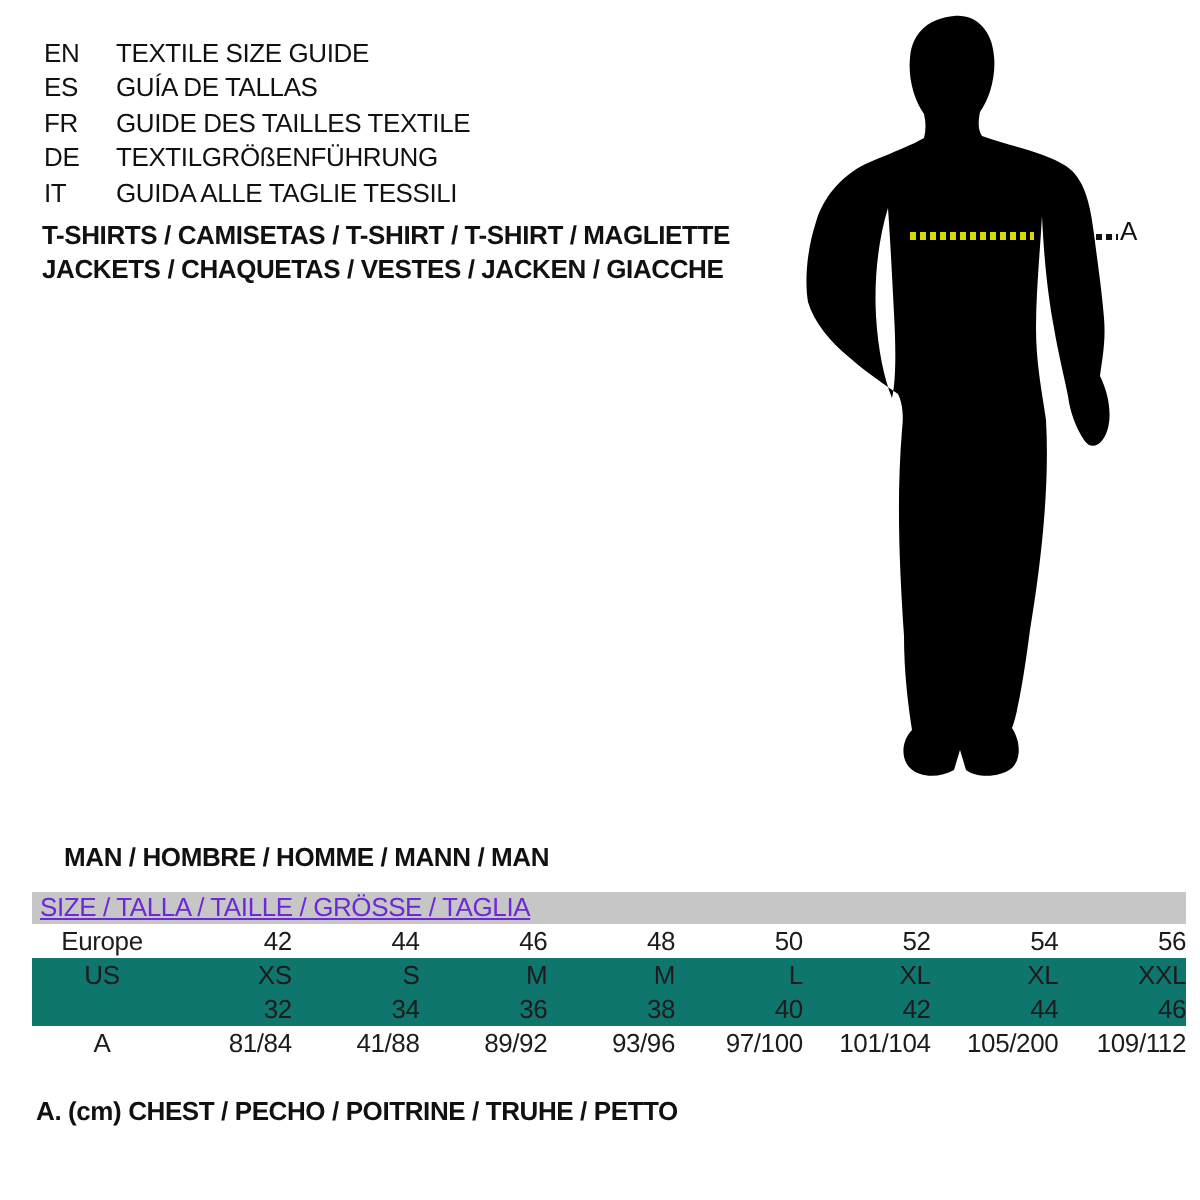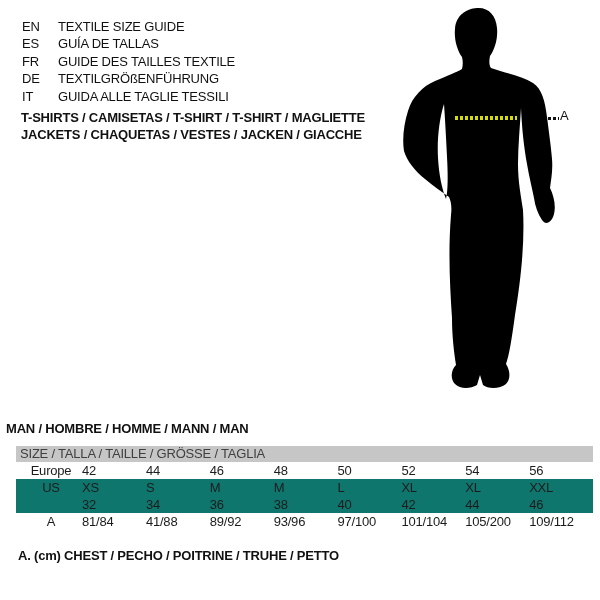--- a/index.html
+++ b/index.html
@@ -29,31 +29,31 @@
     position:absolute; left:455px; top:116px; width:62px; height:4px;
     background:repeating-linear-gradient(90deg,#d7dd00 0 3px, rgba(0,0,0,0) 3px 5px);
   }
   .dash-black {
     position:absolute; left:548px; top:117px; width:11px; height:3px;
     background:repeating-linear-gradient(90deg,#111111 0 3px, rgba(0,0,0,0) 3px 5px);
   }
   .a-label { position:absolute; left:560px; top:108px; font-size:13px; font-weight:normal; }
 
   
-  .section-title { position:absolute; left:6px; top:421px; font-size:13px; font-weight:bold; }
+  .section-title { position:absolute; left:32px; top:421px; font-size:13px; font-weight:bold; }
 
   
   .size-table {
     position:absolute; left:16px; top:446px; width:577px;
     border-collapse:collapse; table-layout:fixed;
     font-size:13px; color:#1c1c1c;
   }
-  .size-table td { padding:0; text-align:left; vertical-align:middle; height:17px; line-height:17px; }
+  .size-table td { padding:0; text-align:right; vertical-align:middle; height:17px; line-height:17px; }
   .size-table .thead td {
-    background:#c6c6c6; text-align:left; padding-left:4px; height:16px; line-height:16px; color:#404040;
+    background:#c6c6c6; text-align:left; padding-left:4px; height:16px; line-height:16px; color:#6d28d9;text-decoration:underline;
   }
   .size-table td.rowlabel { text-align:center; padding-left:4px; }
   .size-table tr.shade td { background:#0f766e; }
   col.labelcol { width:66px; }
 
   
   .footnote { position:absolute; left:18px; top:548px; font-size:13px; font-weight:bold; }
 </style>
 </head>
 <body>

